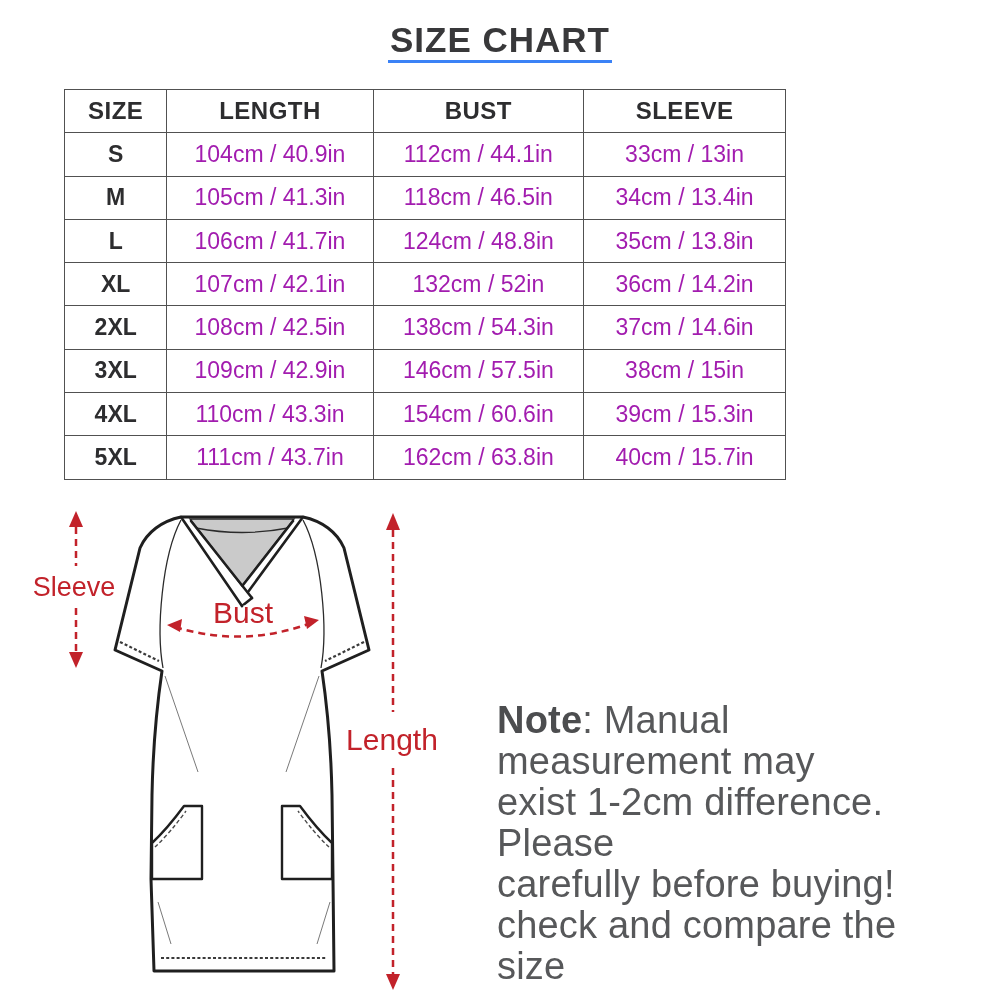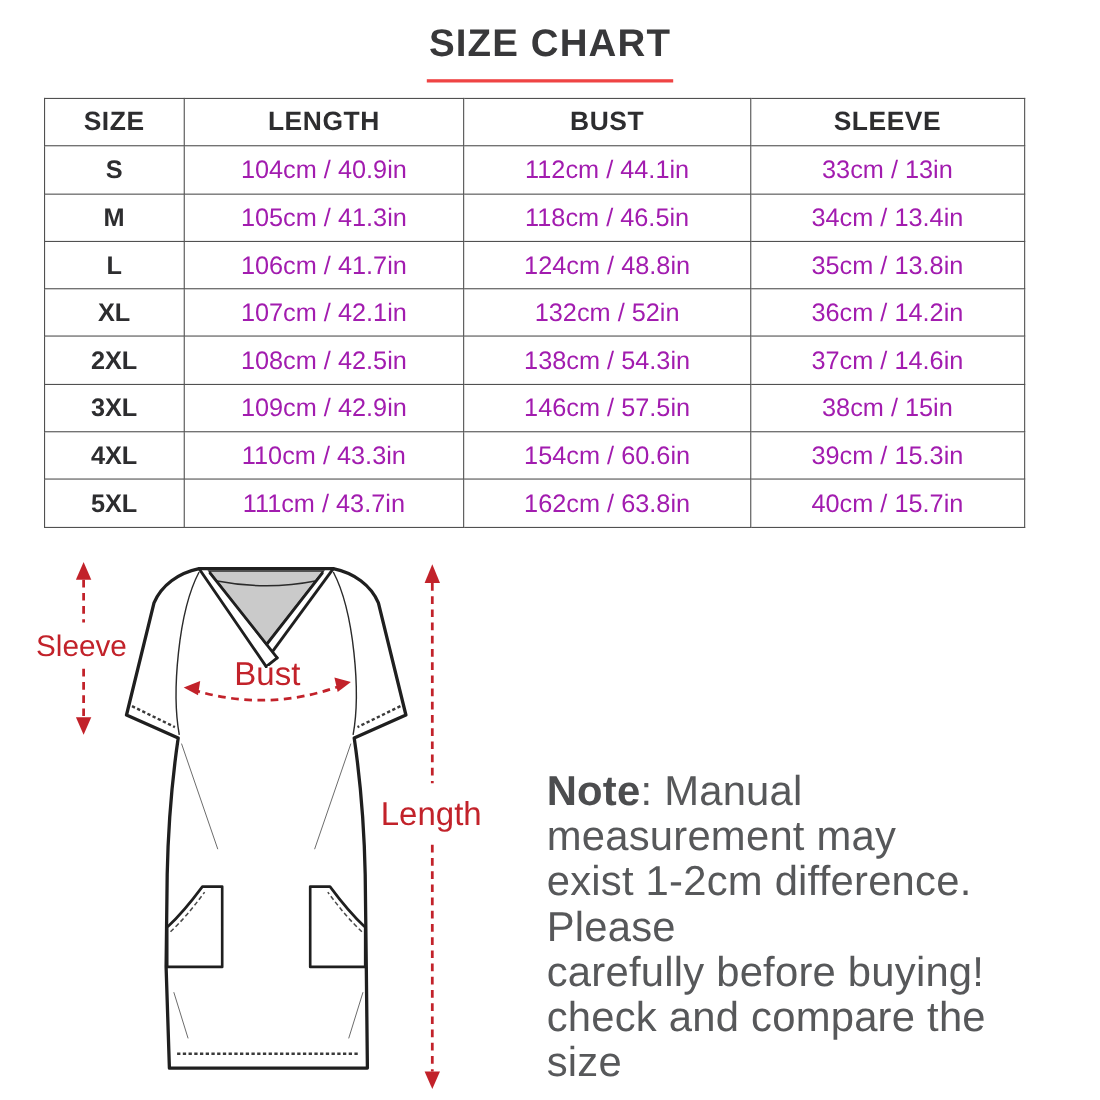--- a/index.html
+++ b/index.html
@@ -23,30 +23,30 @@
     left: 0;
     width: 1000px;
     text-align: center;
   }
   .title-text {
     display: inline-block;
     font-size: 35px;
     font-weight: bold;
     letter-spacing: 1px;
     color: #38383a;
-    border-bottom: 3px solid #ef4444;
-    padding: 0 2px 12px 2px;
+    border-bottom: 3px solid #3b82f6;
+    padding: 0 2px 0 2px;
   }
 
   
   table.size-table {
     position: absolute;
-    left: 40px;
+    left: 64px;
     top: 89px;
-    width: 892px;
+    width: 722px;
     border-collapse: collapse;
     table-layout: fixed;
   }
   .size-table th, .size-table td {
     border: 1.6px solid #515151;
     text-align: center;
     vertical-align: middle;
     height: 42.3px;
     padding: 0;
     white-space: nowrap;

